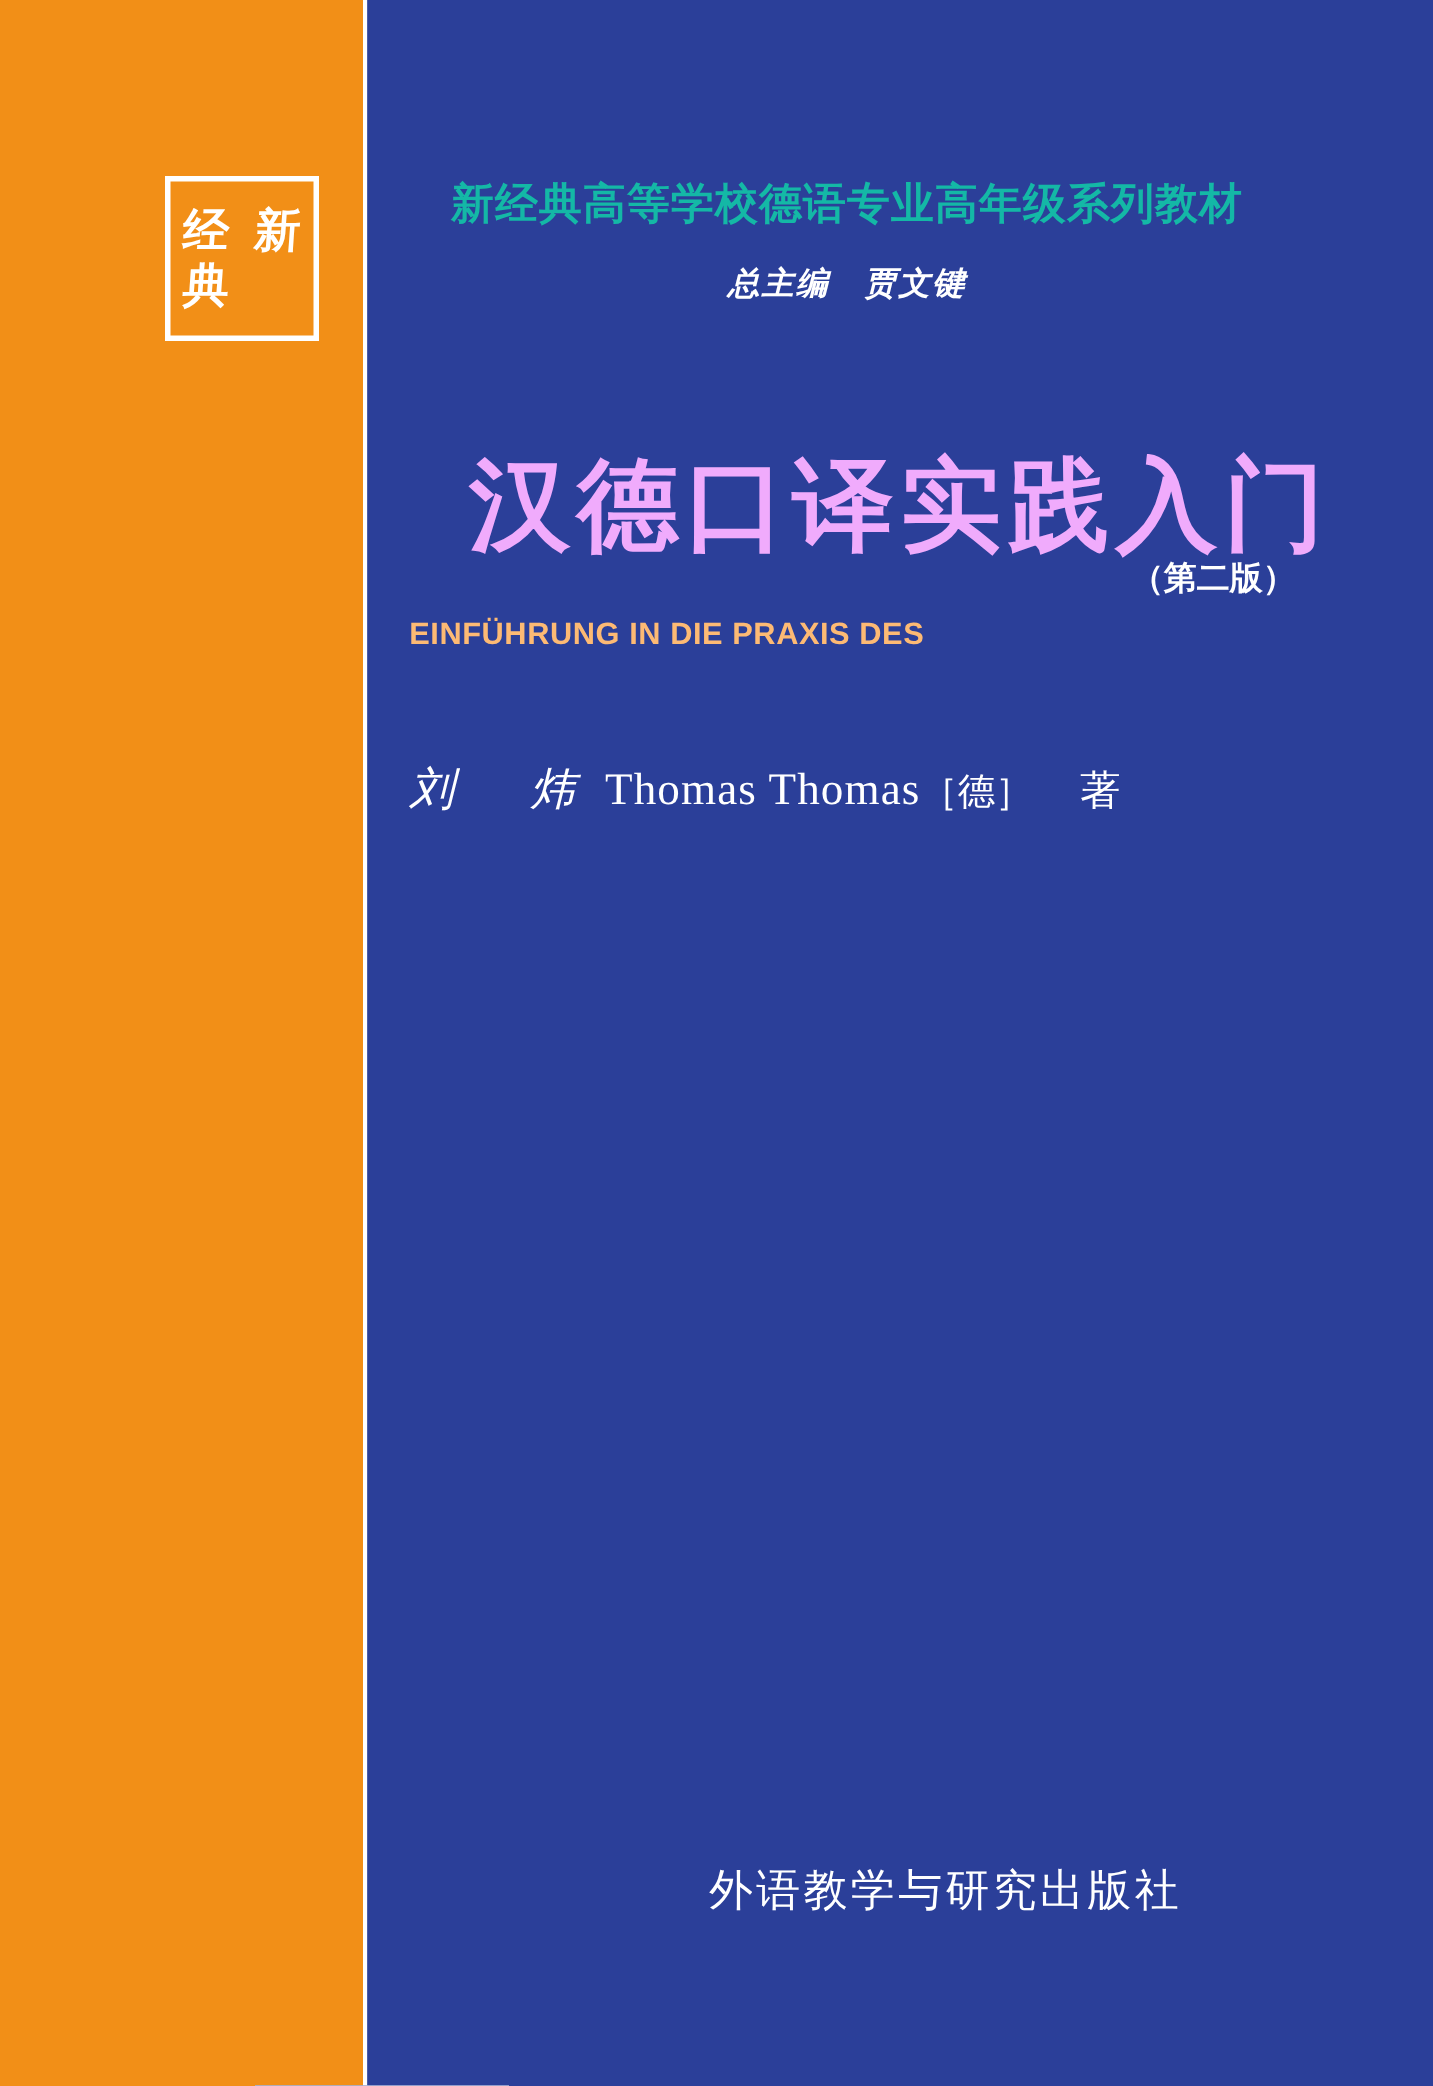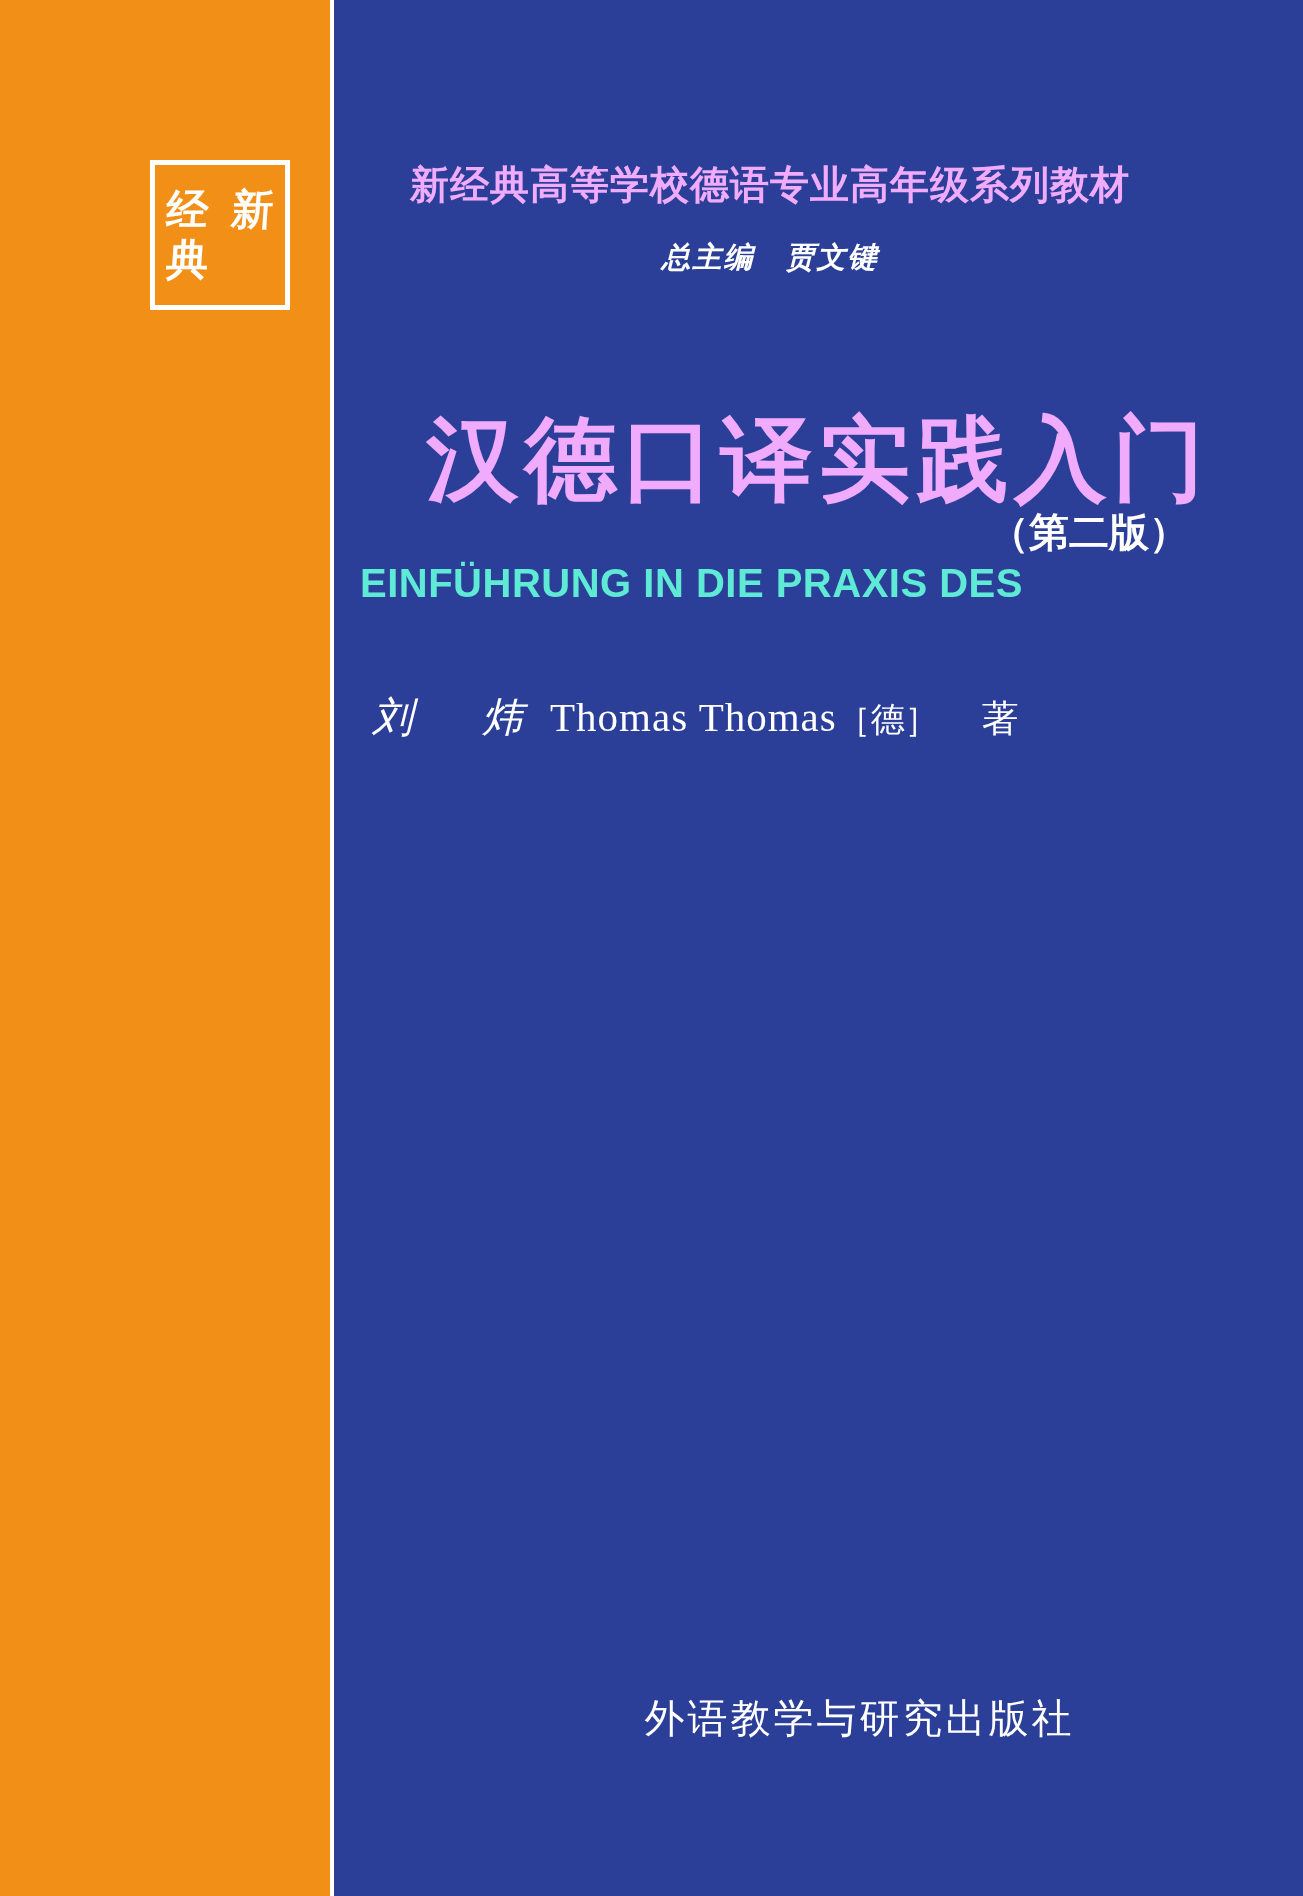--- a/index.html
+++ b/index.html
@@ -68,21 +68,21 @@
     transform: skewX(-4deg);
   }
 
   
   .series-line {
     position: absolute;
     left: 375px;
     top: 158px;
     width: 790px;
     text-align: center;
-    color: #f0abfc;
+    color: #14b8a6;
     font-size: 39px;
     font-weight: 700;
     letter-spacing: 1px;
     font-family: "DejaVu Sans", "Liberation Sans", sans-serif;
   }
   .editor-line {
     position: absolute;
     left: 375px;
     top: 238px;
     width: 790px;
@@ -104,36 +104,36 @@
     text-align: center;
     color: #f0abfc;
     font-size: 92px;
     font-weight: 700;
     letter-spacing: 6px;
     font-family: "DejaVu Sans", "Liberation Sans", sans-serif;
     white-space: nowrap;
   }
   .edition {
     position: absolute;
-    right: 114px;
+    right: 125px;
     top: 505px;
     color: #ffffff;
-    font-size: 40px;
+    font-size: 30px;
     font-weight: 700;
     font-family: "DejaVu Sans", "Liberation Sans", sans-serif;
   }
 
   
   .title-de {
     position: absolute;
-    left: 360px;
+    left: 372px;
     top: 558px;
     width: 860px;
-    color: #5eead4;
-    font-size: 40px;
+    color: #fdba74;
+    font-size: 28px;
     font-weight: 600;
     line-height: 1.28;
     letter-spacing: 0.5px;
     font-family: "Liberation Sans", sans-serif;
   }
 
   
   .authors {
     position: absolute;
     left: 372px;

